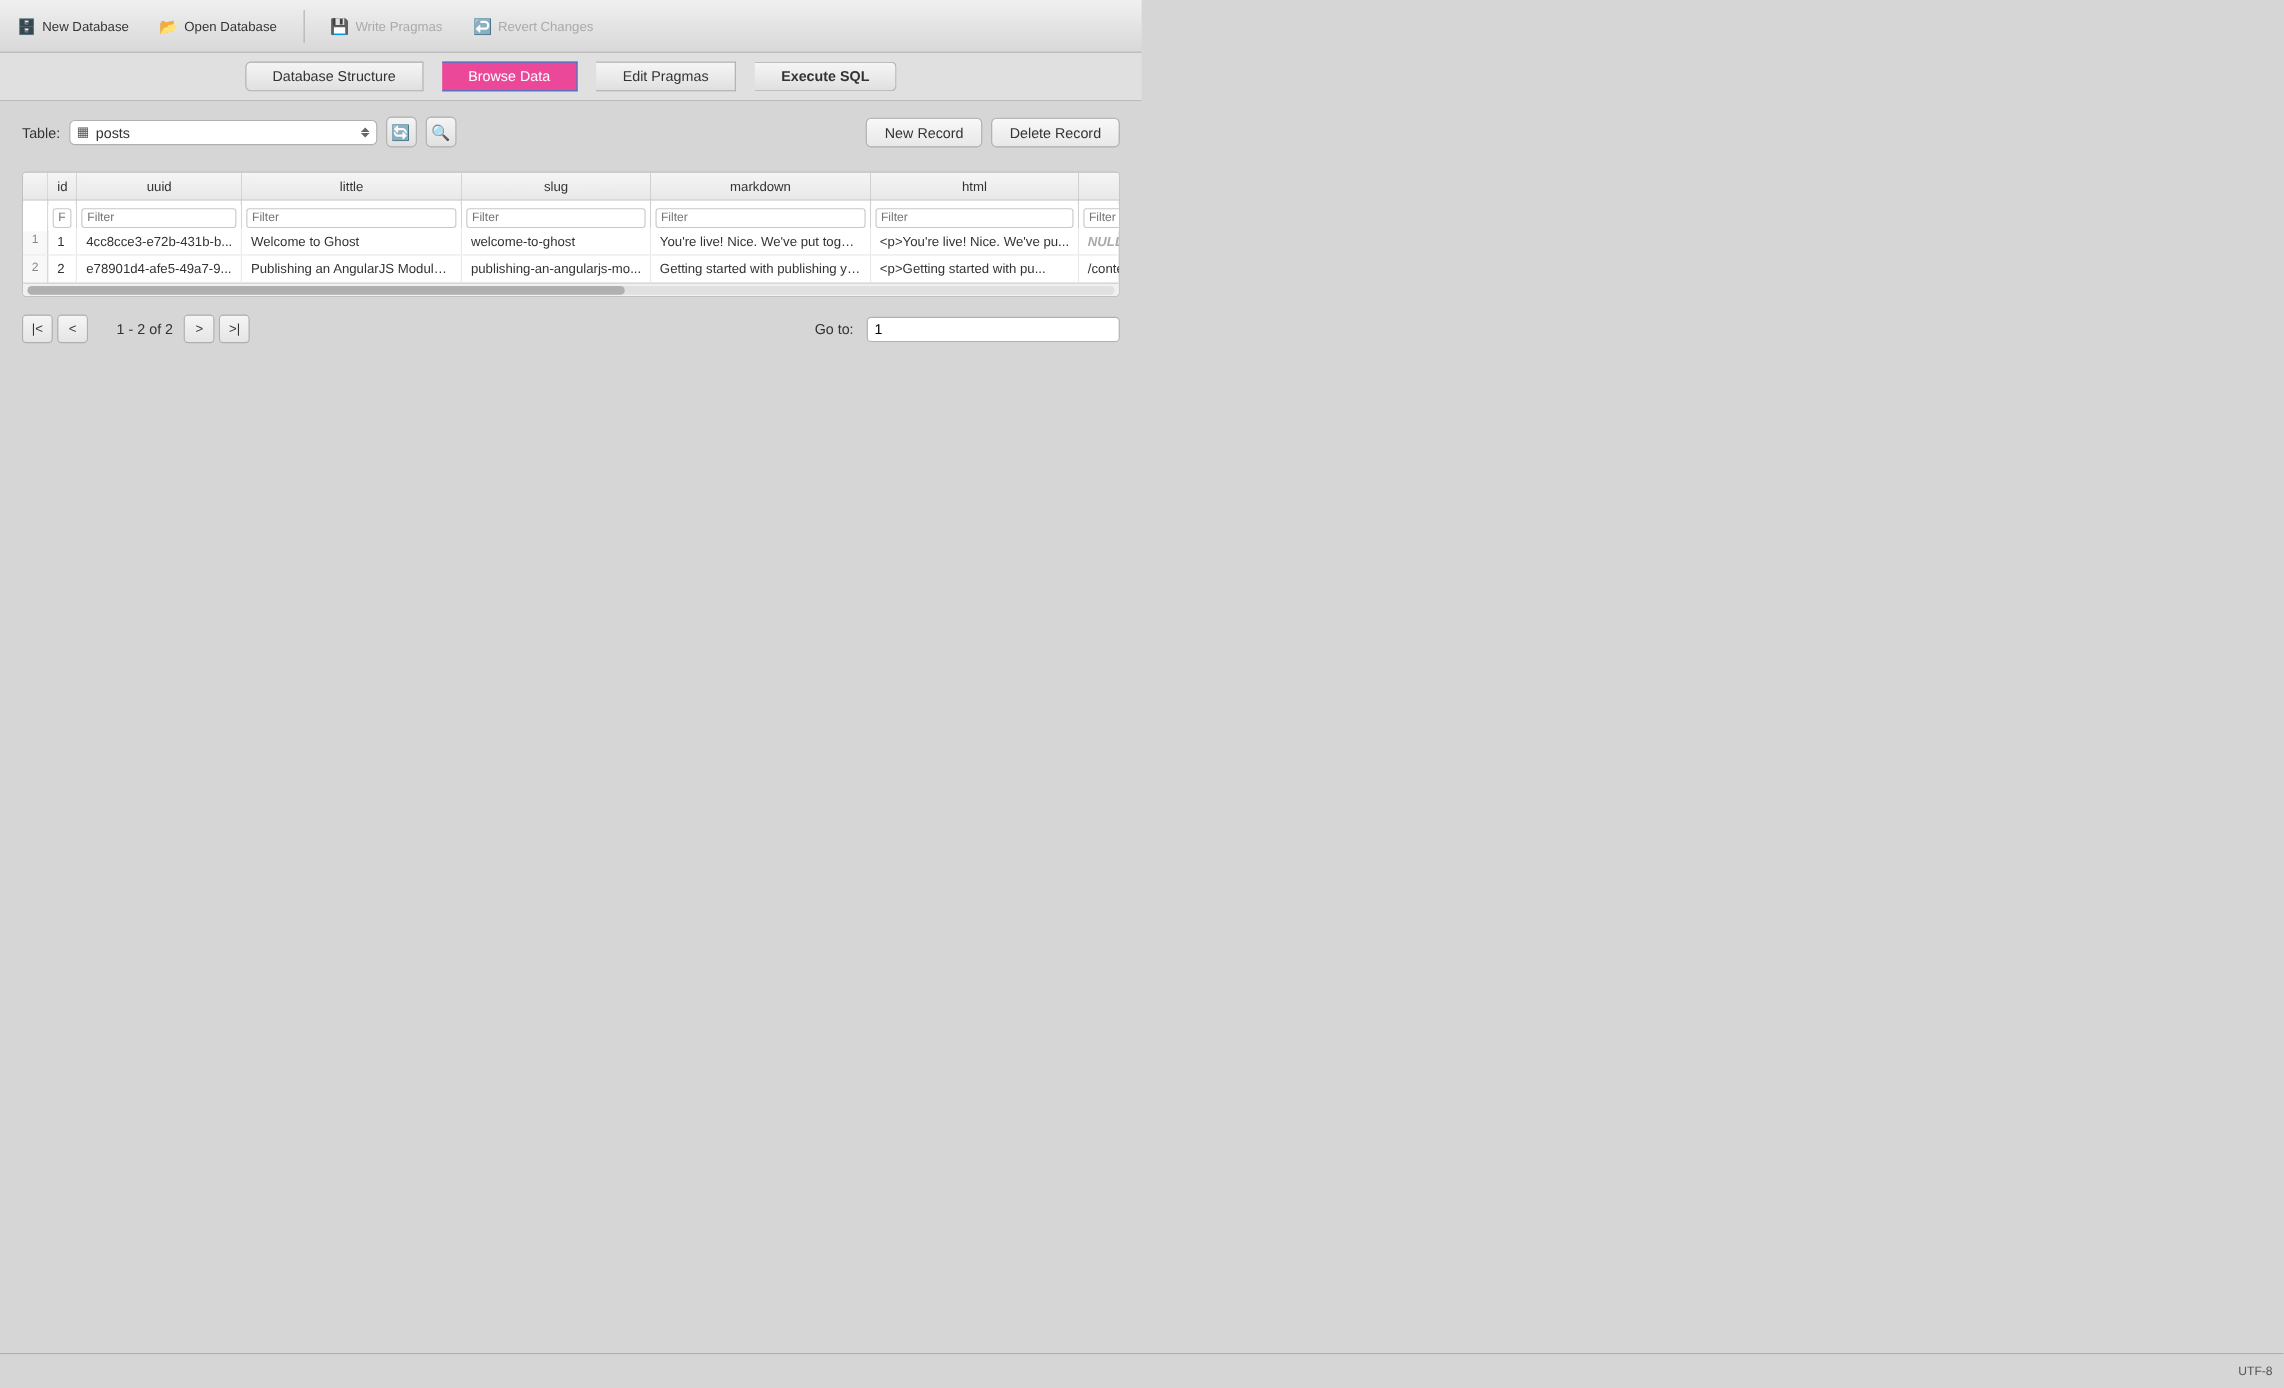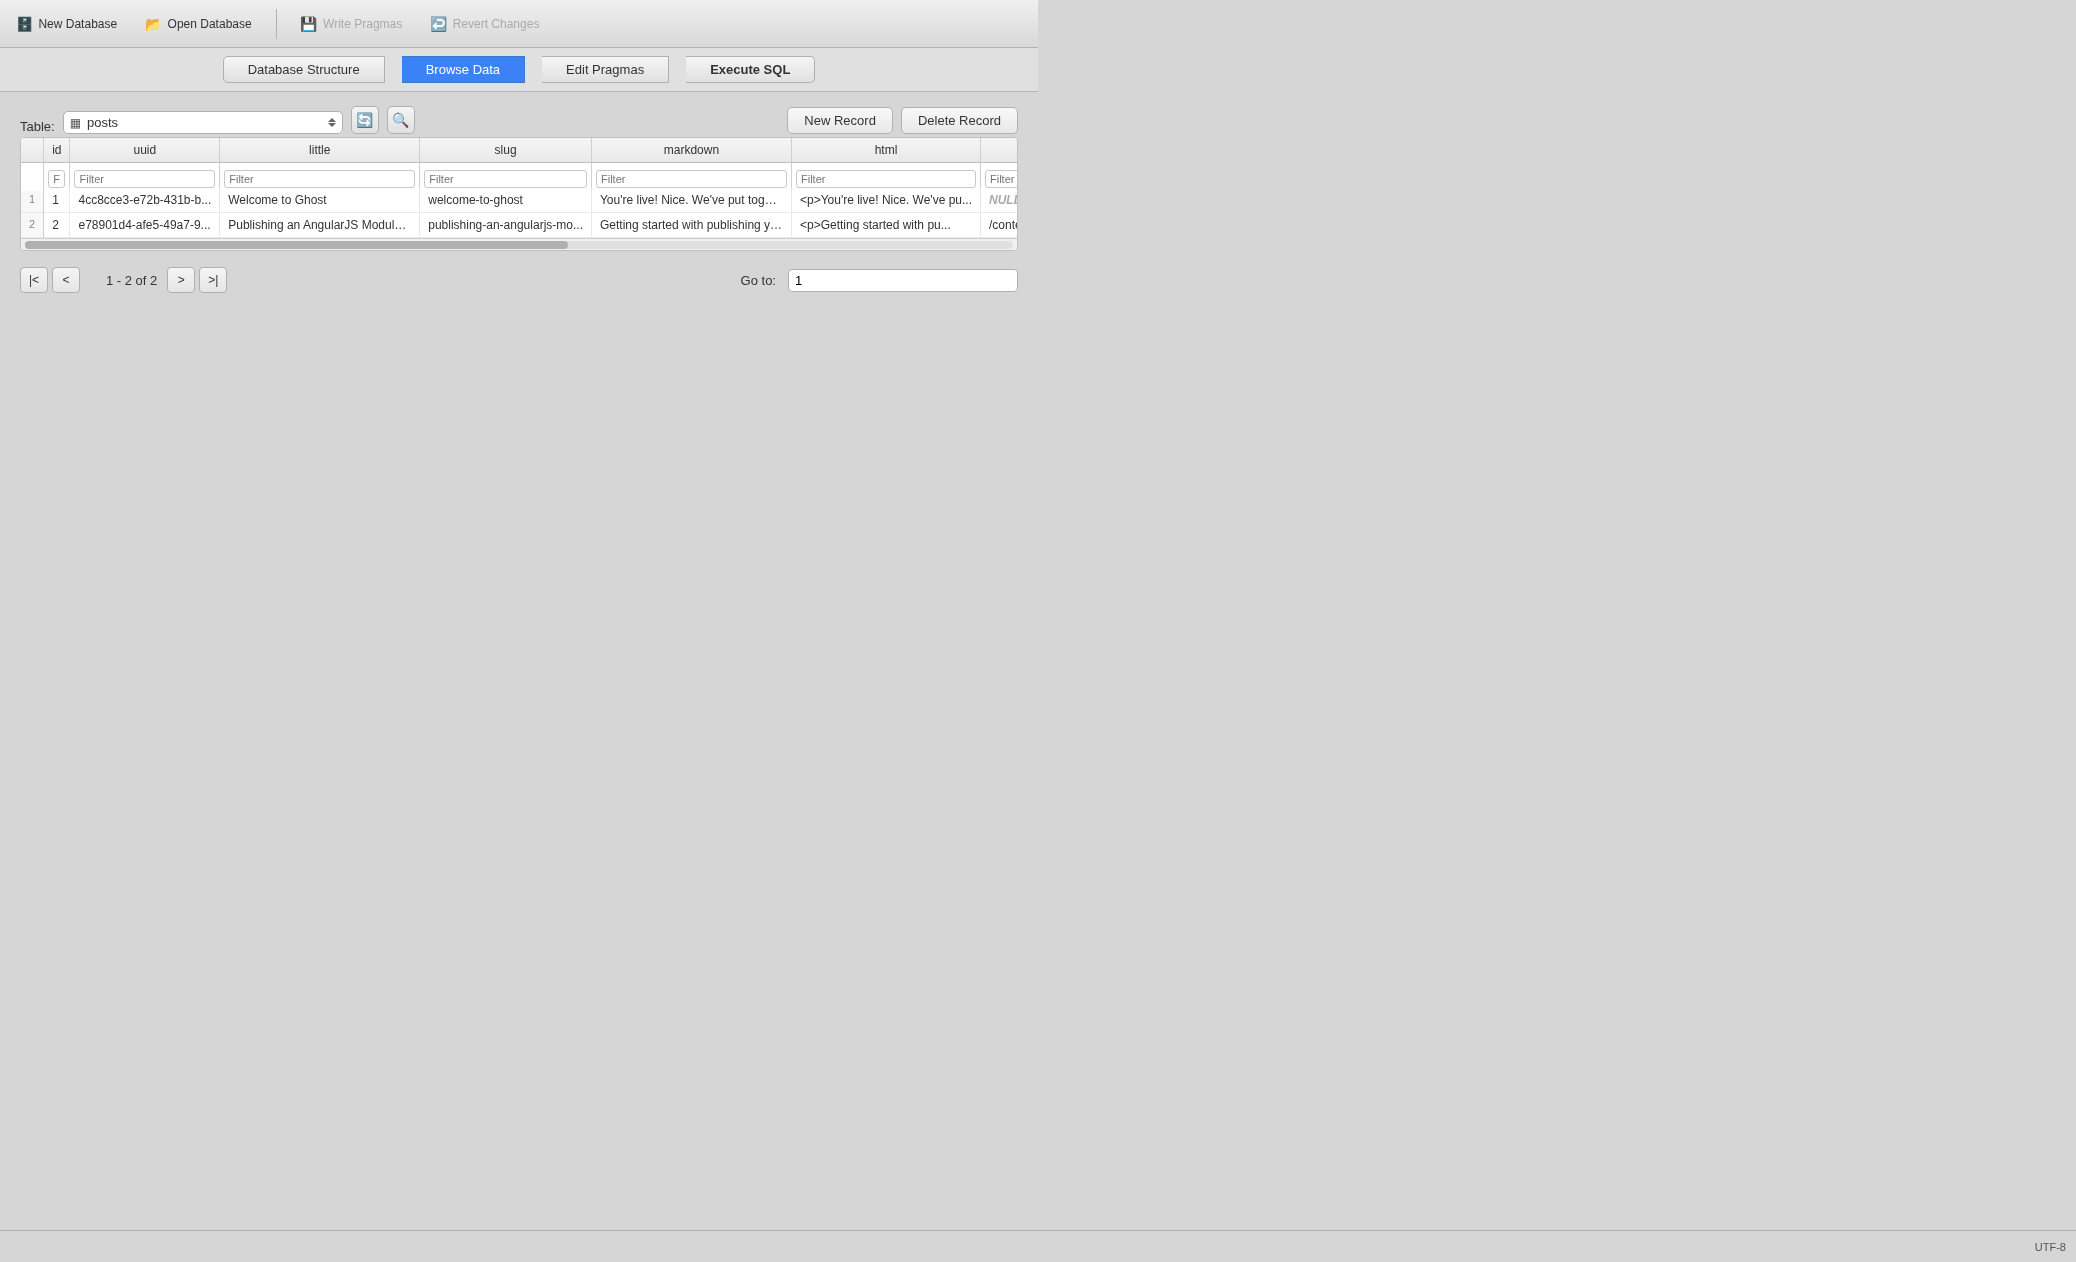--- a/index.html
+++ b/index.html
@@ -64,36 +64,36 @@
       border-radius: 5px 0 0 5px;
     }
     .tab:last-child {
       border-radius: 0 5px 5px 0;
       font-weight: bold;
     }
     .tab + .tab {
       border-left: none;
     }
     .tab.active {
-      background: #3b82f6;
+      background: #ec4899;
       color: white;
       border-color: #3a7bc8;
     }
 
     
     .content {
       padding: 14px 20px;
       background: #d6d6d6;
     }
 
     
     .table-selector-row {
       display: flex;
-      align-items: flex-end;
-      margin-bottom: 3px;
+      align-items: center;
+      margin-bottom: 22px;
       gap: 8px;
     }
     .table-label {
       font-size: 13px;
       color: #333;
       font-weight: 500;
     }
     .table-select-wrapper {
       display: flex;
       align-items: center;

